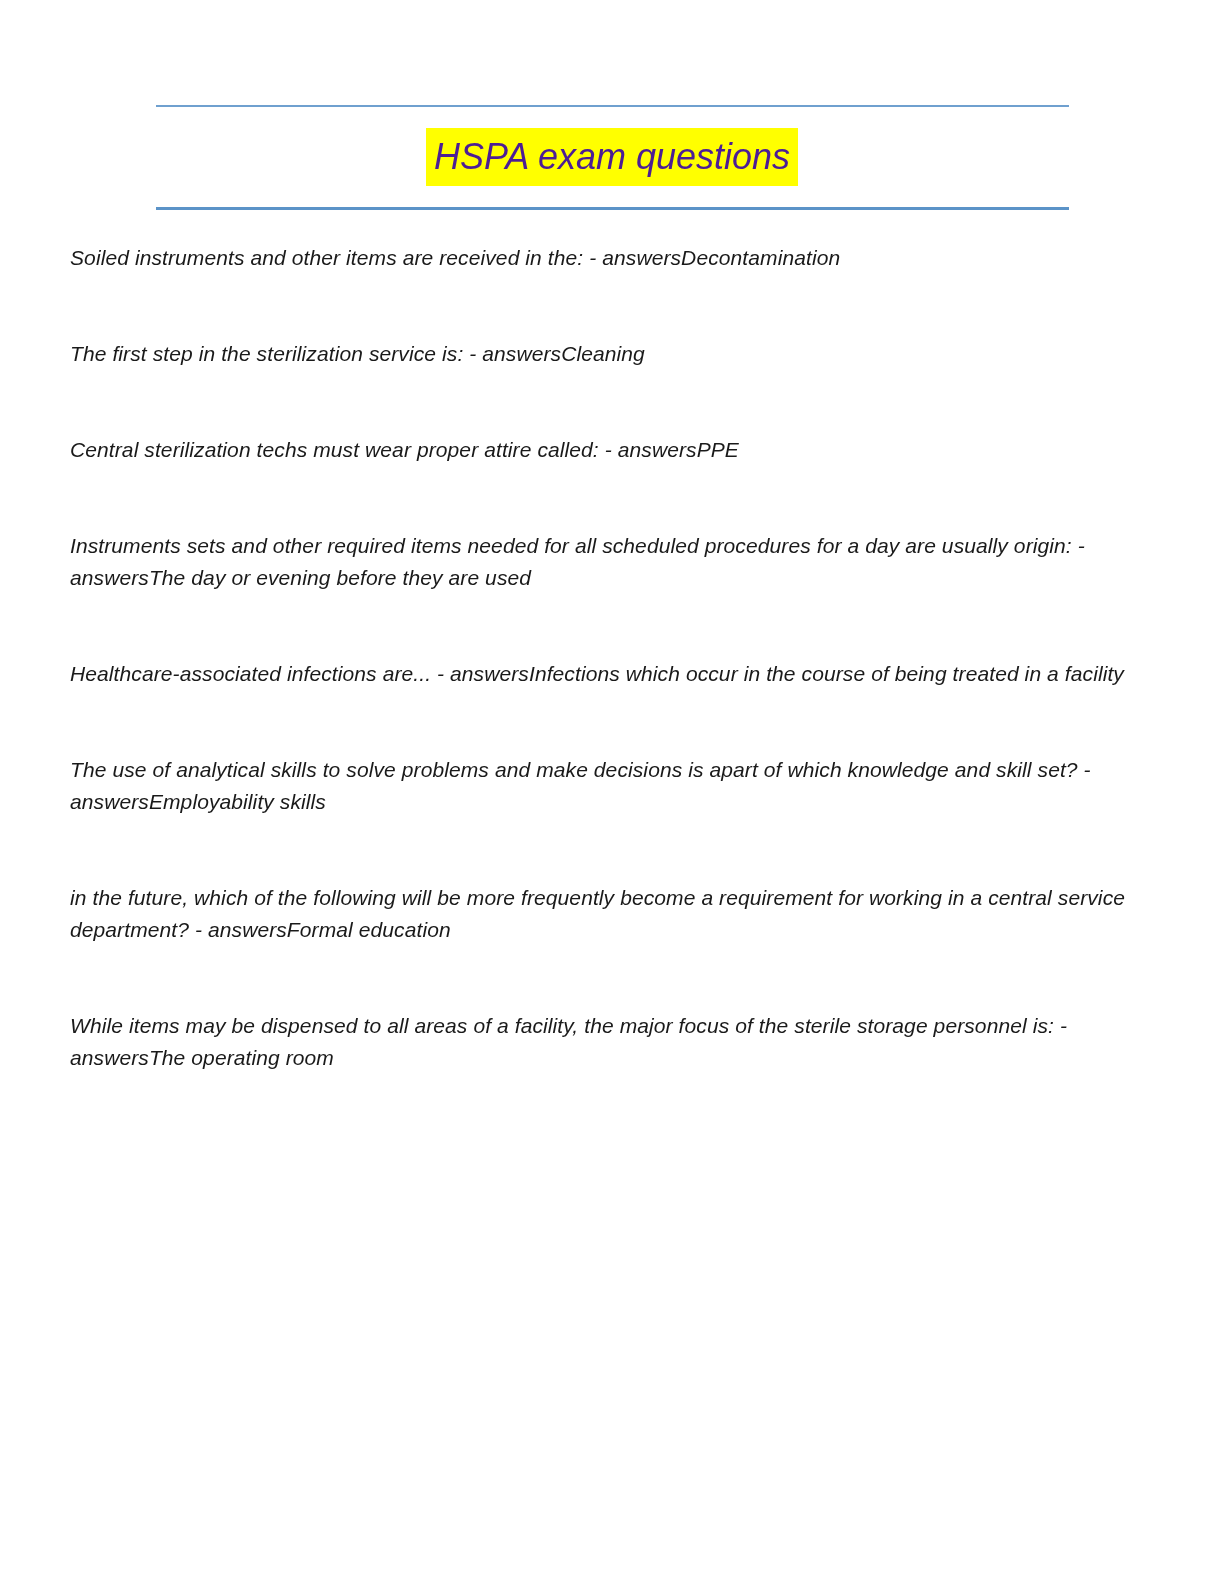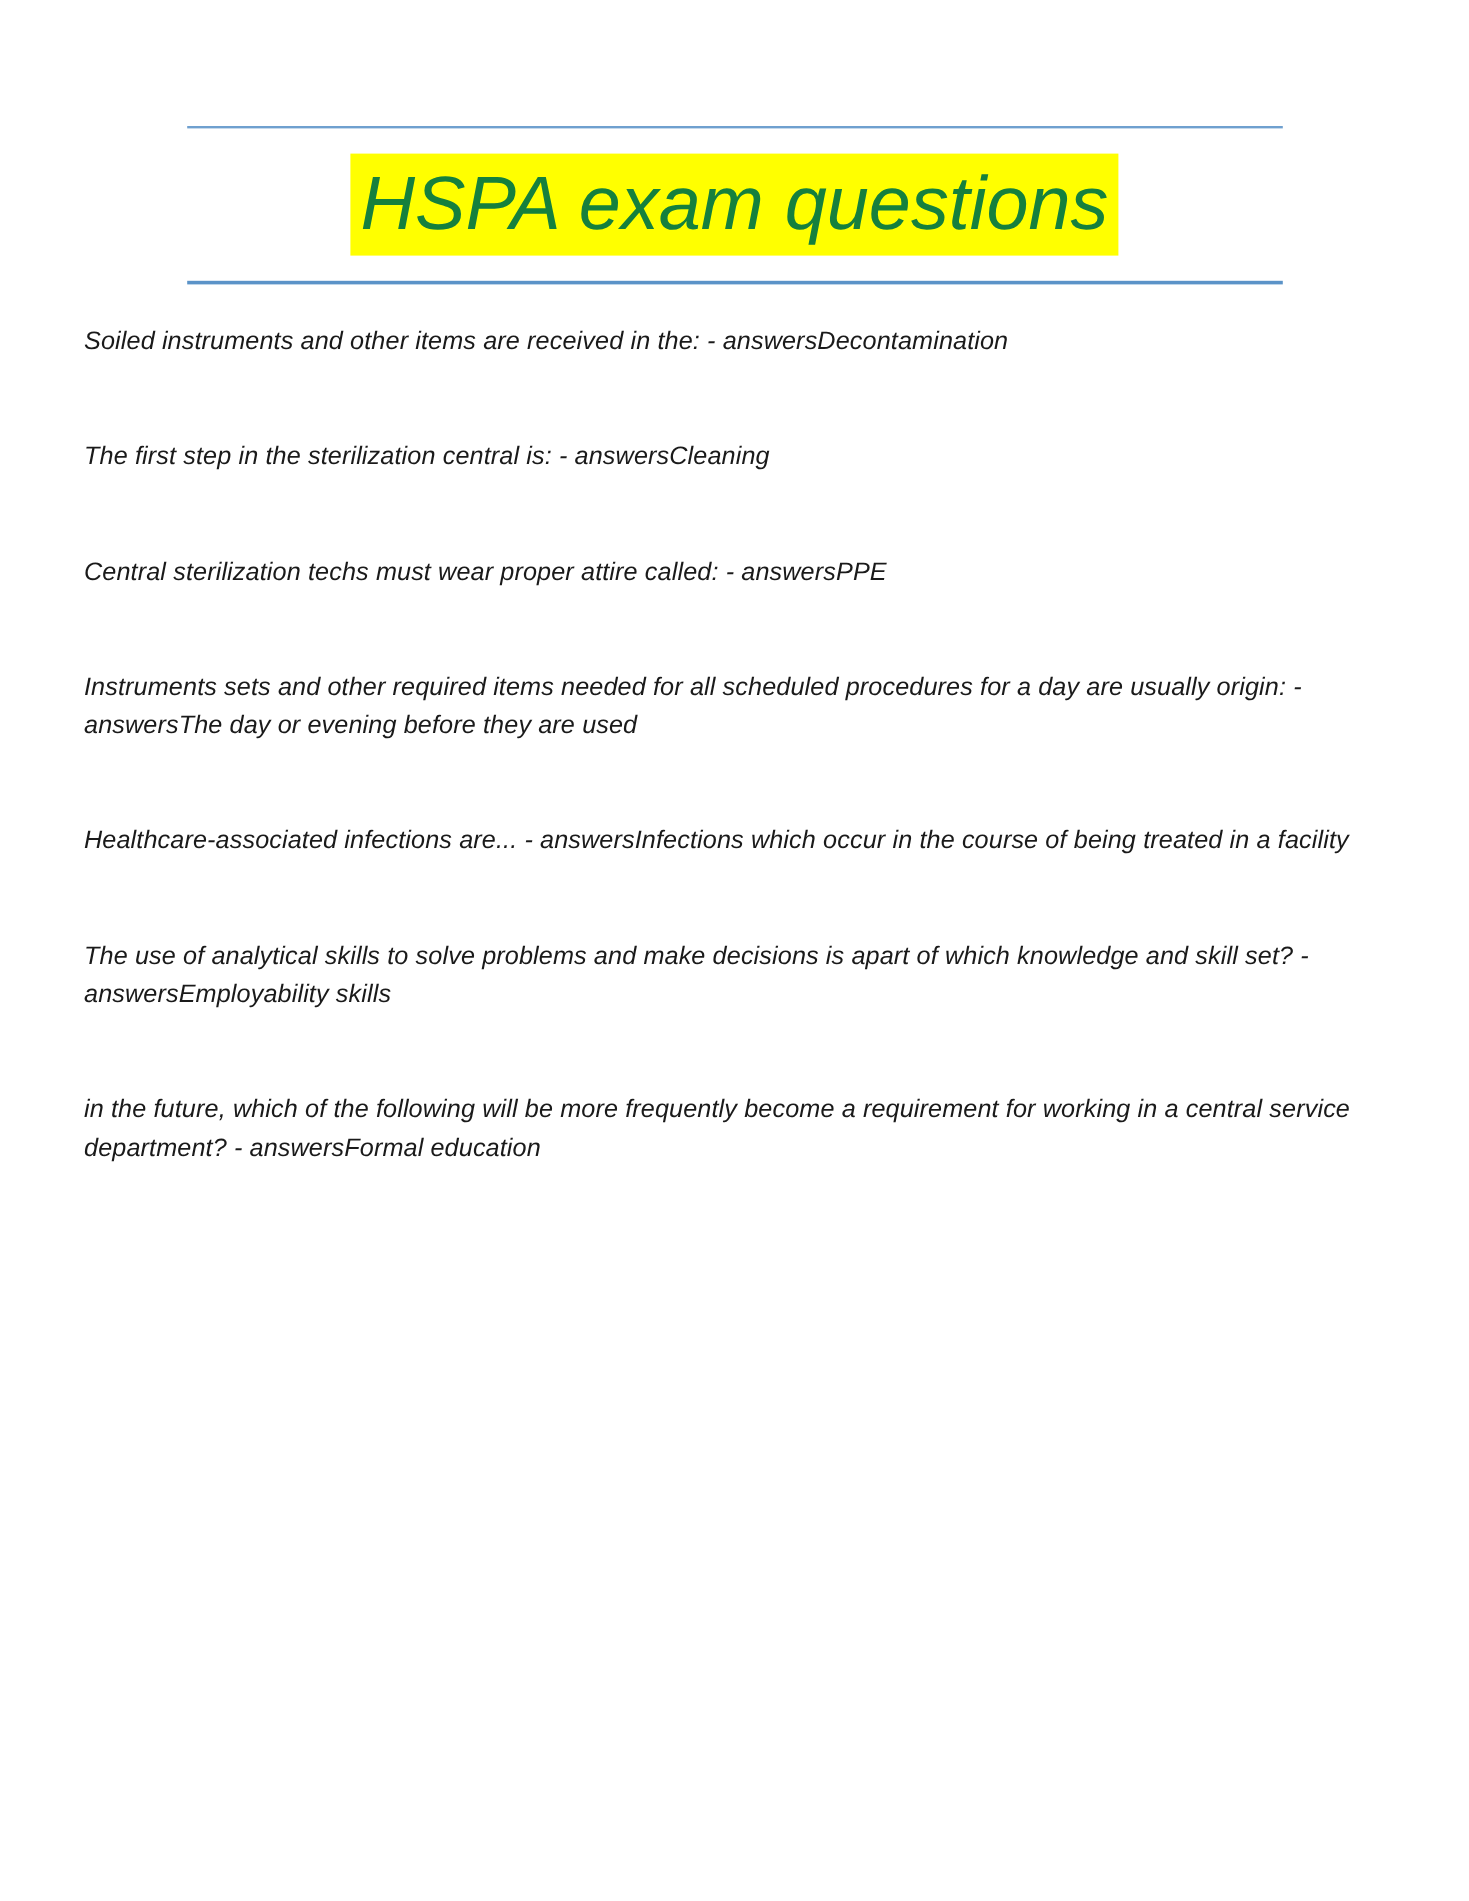--- a/index.html
+++ b/index.html
@@ -22,24 +22,24 @@
     border-top: 2px solid #6FA0CF;
     border-bottom: 3px solid #5B93C8;
     padding: 21px 0 21px 0;
     text-align: center;
   }
   .title-text {
     display: inline-block;
     font-family: "Liberation Sans", sans-serif;
     font-style: italic;
     font-weight: 400;
-    font-size: 63px;
+    font-size: 36px;
     line-height: 1;
     padding: 11px 8px;
-    color: #15803d;
+    color: #4c1d95;
     background: #FFFF00;
     white-space: nowrap;
   }
   
   .content {
     margin: 32px 70px 0 70px;
     width: 1084px;
     font-style: italic;
   }
   .content p {
@@ -55,21 +55,22 @@
 <body>
 
 <div class="page">
 
   <div class="title-block">
     <span class="title-text">HSPA exam questions</span>
   </div>
 
   <div class="content">
     <p>Soiled instruments and other items are received in the: - answersDecontamination</p>
-    <p>The first step in the sterilization central is: - answersCleaning</p>
+    <p>The first step in the sterilization service is: - answersCleaning</p>
     <p>Central sterilization techs must wear proper attire called: - answersPPE</p>
     <p>Instruments sets and other required items needed for all scheduled procedures for a day are usually origin: - answersThe day or evening before they are used</p>
     <p>Healthcare-associated infections are... - answersInfections which occur in the course of being treated in a facility</p>
     <p>The use of analytical skills to solve problems and make decisions is apart of which knowledge and skill set? - answersEmployability skills</p>
     <p>in the future, which of the following will be more frequently become a requirement for working in a central service department? - answersFormal education</p>
+    <p>While items may be dispensed to all areas of a facility, the major focus of the sterile storage personnel is: - answersThe operating room</p>
   </div>
 
 </div>
 
 </body></html>

